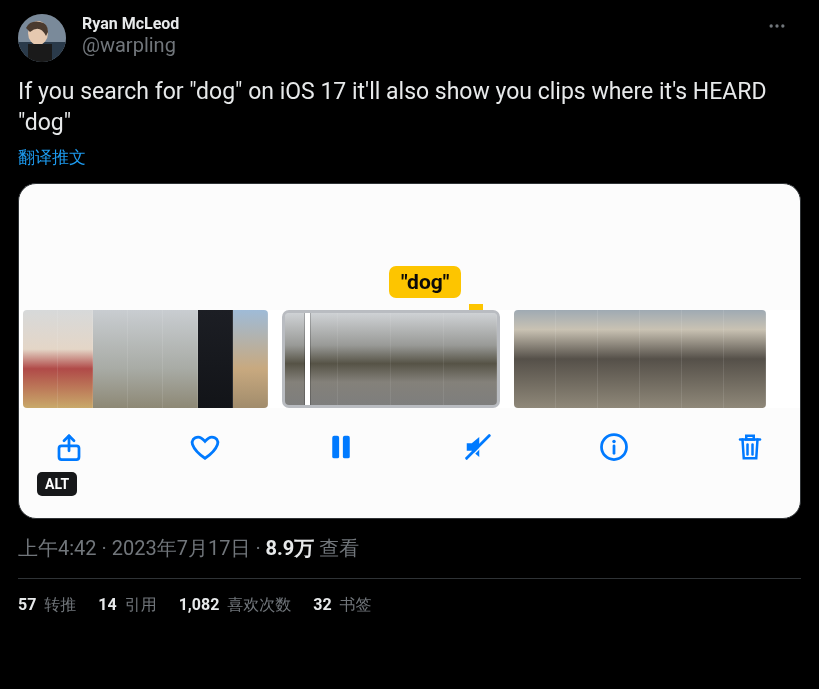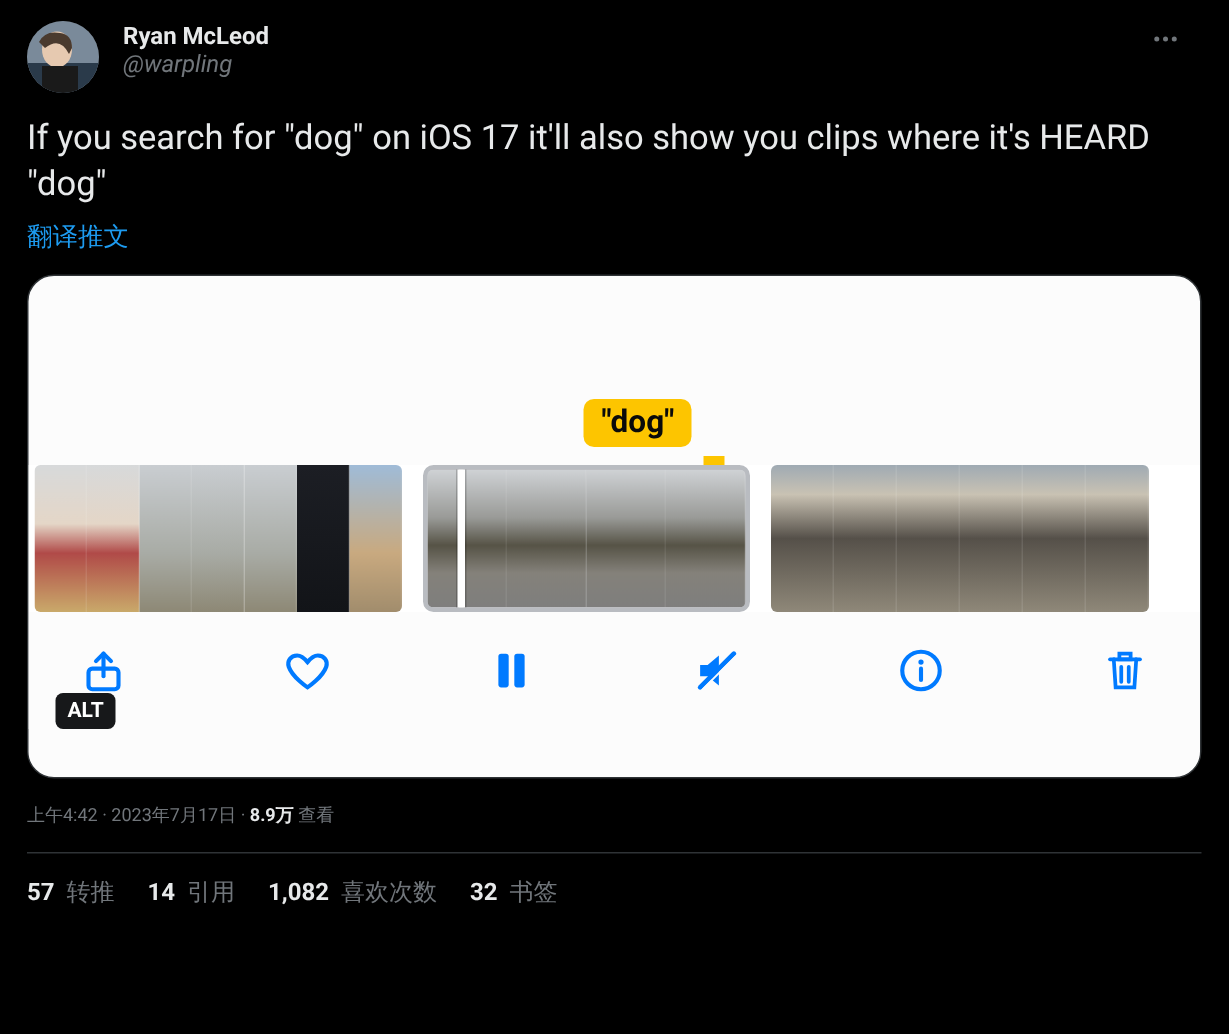--- a/index.html
+++ b/index.html
@@ -29,23 +29,22 @@
     background: #333;
   }
   .avatar svg { display: block; }
   .user-col { flex: 1; }
   .display-name {
     font-weight: 700;
     font-size: 16px;
     color: #e7e9ea;
   }
   .username {
-    font-size: 16px;
+    font-size: 20px;
     color: #71767b;
-    font-style: italic;
   }
   .more-btn {
     position: absolute;
     right: 0;
     top: 2px;
     color: #71767b;
     letter-spacing: 2px;
     font-size: 16px;
     width: 34px;
   }
@@ -144,31 +143,31 @@
     height: 44px;
     display: flex;
     align-items: center;
     justify-content: center;
     color: #007aff;
   }
   .tool-btn svg { width: 30px; height: 30px; overflow: visible; }
   .alt-badge {
     position: absolute;
     left: 18px;
-    bottom: 32px;
+    bottom: 22px;
     background: #17181a;
     color: #fff;
     font-weight: 700;
     font-size: 14px;
     padding: 4px 8px;
     border-radius: 5px;
   }
   .meta-line {
     margin-top: 16px;
-    font-size: 12px;
+    font-size: 20px;
     color: #71767b;
   }
   .meta-line .bold { font-weight: 700; color: #e7e9ea; }
   .divider {
     border-top: 1px solid #2f3336;
     margin-top: 16px;
   }
   .engagement {
     display: flex;
     gap: 22px;

